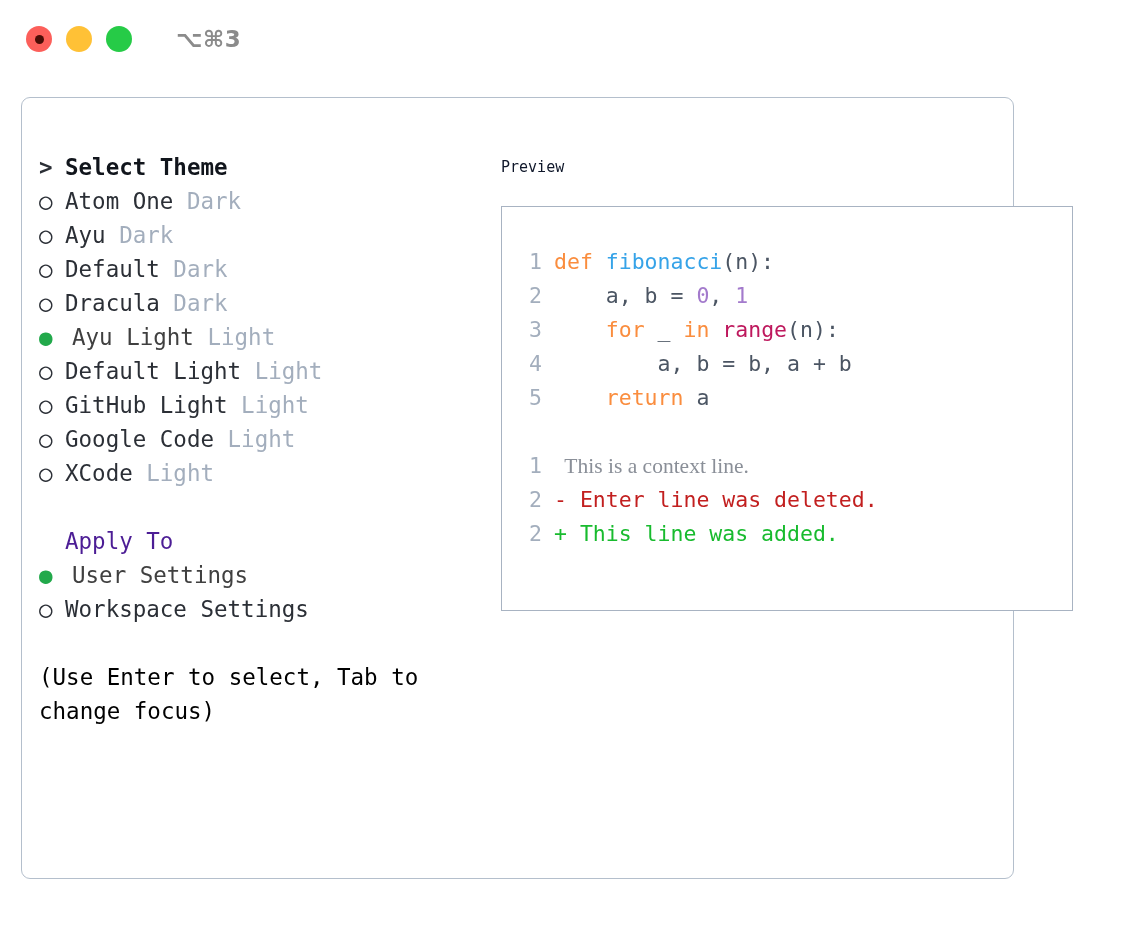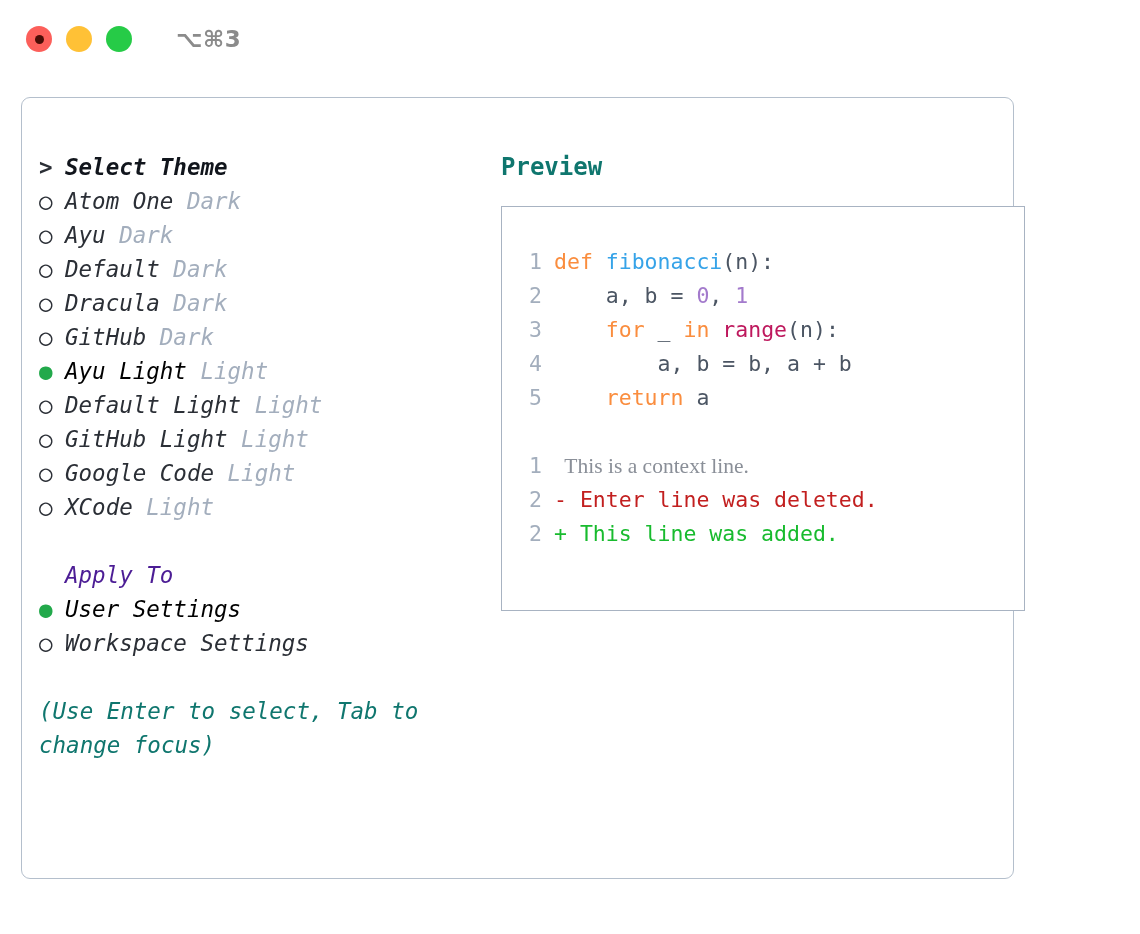--- a/index.html
+++ b/index.html
@@ -84,21 +84,20 @@
     left: 0; top: 0;
     width: 100%; height: 100%;
   }
 
   
   .left-col {
     position: absolute;
     left: 17px;
     top: 52px;
     width: 440px;
-    font-style: italic;
   }
 
   .row {
     font-size: 22.5px;
     line-height: 34px;
     white-space: pre;
     color: #2b2f36;
     height: 34px;
   }
   .row .marker {
@@ -107,52 +106,52 @@
     color: #2b2f36;
   }
   .row.heading {
     font-weight: bold;
     color: #11151c;
     margin-bottom: 0;
   }
   .row.section-label .marker { color: transparent; }
   .row.section-label .label { color: #4c1d95; }
   .row.selected .marker { color: #22a94b; }
-  .row.selected .label  { color: #000000; }
+  .row.selected .label  { color: #404040; margin-left: 7px; }
   .row .tag {
     color: #a3aebd;
   }
   .spacer { height: 34px; }
   .spacer-half { height: 34px; }
 
   .hint {
     font-size: 22.5px;
     line-height: 34px;
-    color: #0f766e;
+    color: #000000;
     width: 410px;
     white-space: normal;
     word-spacing: 0px;
   }
 
   
   .right-col {
     position: absolute;
     left: 479px;
     top: 52px;
     width: 490px;
   }
   .preview-title {
-    font-size: 24px;
-    font-weight: bold;
-    color: #0f766e;
+    font-size: 15px;
+    font-weight: normal;
+    color: #0f172a;
     line-height: 34px;
   }
   .preview-box {
     margin-top: 22px;
-    width: 524px;
+    width: 572px;
     height: 405px;
     border: 1.6px solid #a8b3c2;
     box-sizing: border-box;
     background: #ffffff;
     padding: 38px 0 0 18px;
   }
   .code-line {
     font-size: 21.5px;
     line-height: 34px;
     white-space: pre;
@@ -199,21 +198,20 @@
 
       <div class="left-col">
 
         <div class="row heading"><span class="marker">&gt;</span><span class="label">Select Theme</span></div>
 
         <div id="theme-list">
             <div class="row"><span class="marker">○</span><span class="label">Atom One</span><span class="tag"> Dark</span></div>
             <div class="row"><span class="marker">○</span><span class="label">Ayu</span><span class="tag"> Dark</span></div>
             <div class="row"><span class="marker">○</span><span class="label">Default</span><span class="tag"> Dark</span></div>
             <div class="row"><span class="marker">○</span><span class="label">Dracula</span><span class="tag"> Dark</span></div>
-            <div class="row"><span class="marker">○</span><span class="label">GitHub</span><span class="tag"> Dark</span></div>
             <div class="row selected"><span class="marker">●</span><span class="label">Ayu Light</span><span class="tag"> Light</span></div>
             <div class="row"><span class="marker">○</span><span class="label">Default Light</span><span class="tag"> Light</span></div>
             <div class="row"><span class="marker">○</span><span class="label">GitHub Light</span><span class="tag"> Light</span></div>
             <div class="row"><span class="marker">○</span><span class="label">Google Code</span><span class="tag"> Light</span></div>
             <div class="row"><span class="marker">○</span><span class="label">XCode</span><span class="tag"> Light</span></div>
           </div>
 
         <div class="spacer"></div>
 
         <div class="row section-label"><span class="marker"> </span><span class="label">Apply To</span></div>

